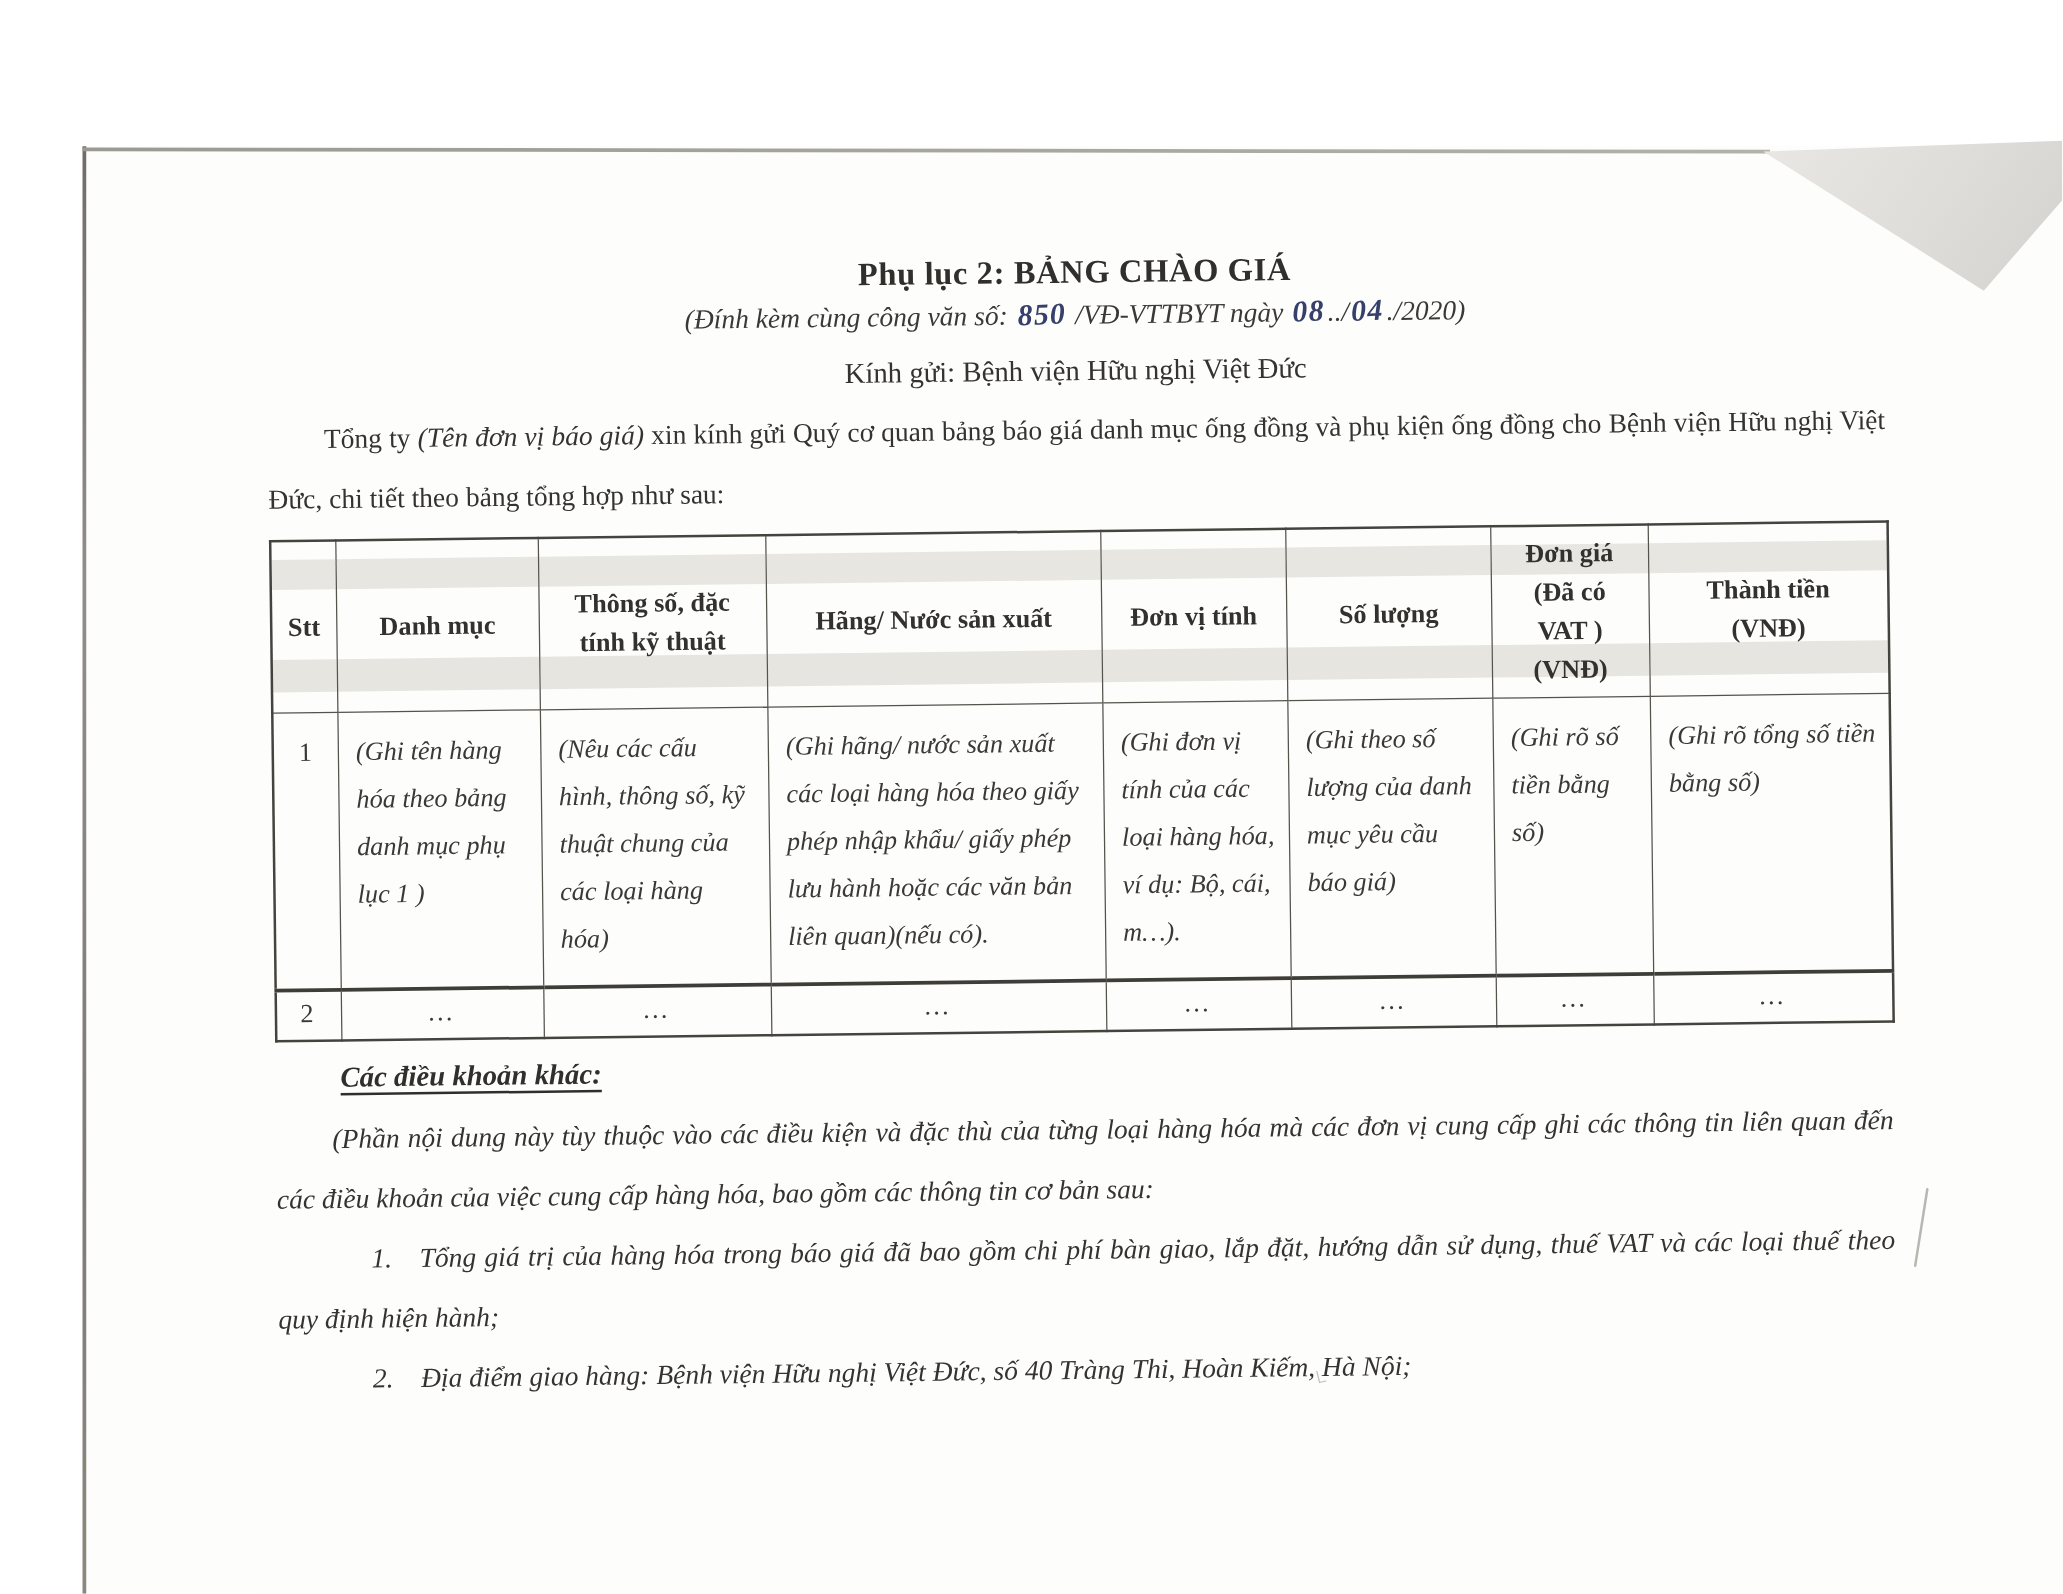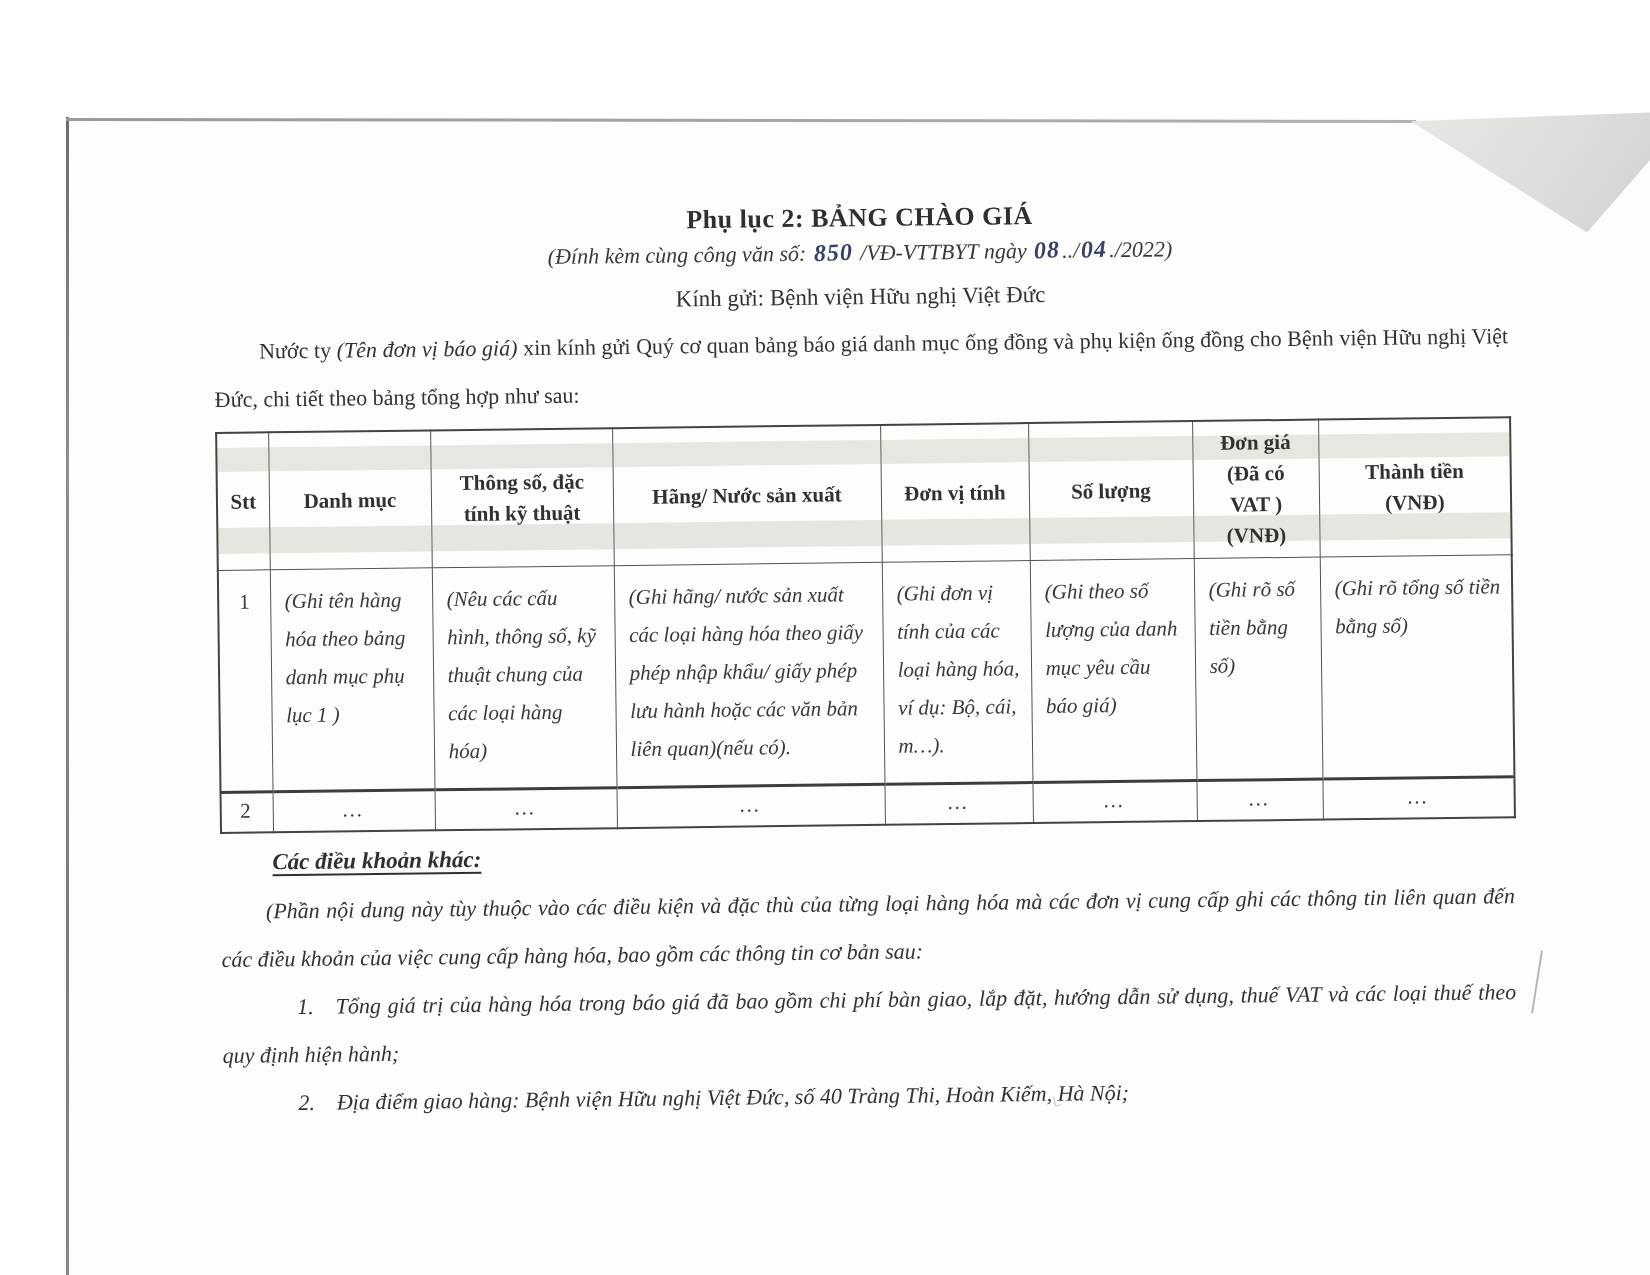--- a/index.html
+++ b/index.html
@@ -172,27 +172,27 @@
 <div class="edge-top"></div>
 <div class="corner-fold"></div>
 <div class="scratch"></div>
 <div class="speck"></div>
 
 <div class="content">
 
   <div class="title">Phụ lục 2: BẢNG CHÀO GIÁ</div>
 
   <div class="subtitle">
-    <span>(Đính kèm cùng công văn số: </span><span class="hand">850</span><span> /VĐ-VTTBYT ngày </span><span class="hand">08</span><span>../</span><span class="hand">04</span><span>./2022)</span>
+    <span>(Đính kèm cùng công văn số: </span><span class="hand">850</span><span> /VĐ-VTTBYT ngày </span><span class="hand">08</span><span>../</span><span class="hand">04</span><span>./2020)</span>
   </div>
 
   <div class="salutation">Kính gửi: Bệnh viện Hữu nghị Việt Đức</div>
 
   <div class="intro">
-    <span>Nước ty </span><span class="it">(Tên đơn vị báo giá)</span><span> xin kính gửi Quý cơ quan bảng báo giá danh mục ống đồng và phụ kiện ống đồng cho Bệnh viện Hữu nghị Việt Đức, chi tiết theo bảng tổng hợp như sau:</span>
+    <span>Tổng ty </span><span class="it">(Tên đơn vị báo giá)</span><span> xin kính gửi Quý cơ quan bảng báo giá danh mục ống đồng và phụ kiện ống đồng cho Bệnh viện Hữu nghị Việt Đức, chi tiết theo bảng tổng hợp như sau:</span>
   </div>
 
   <table class="quote">
     <colgroup>
       <col style="width:52px">
         <col style="width:162px">
         <col style="width:182px">
         <col style="width:268px">
         <col style="width:148px">
         <col style="width:164px">

